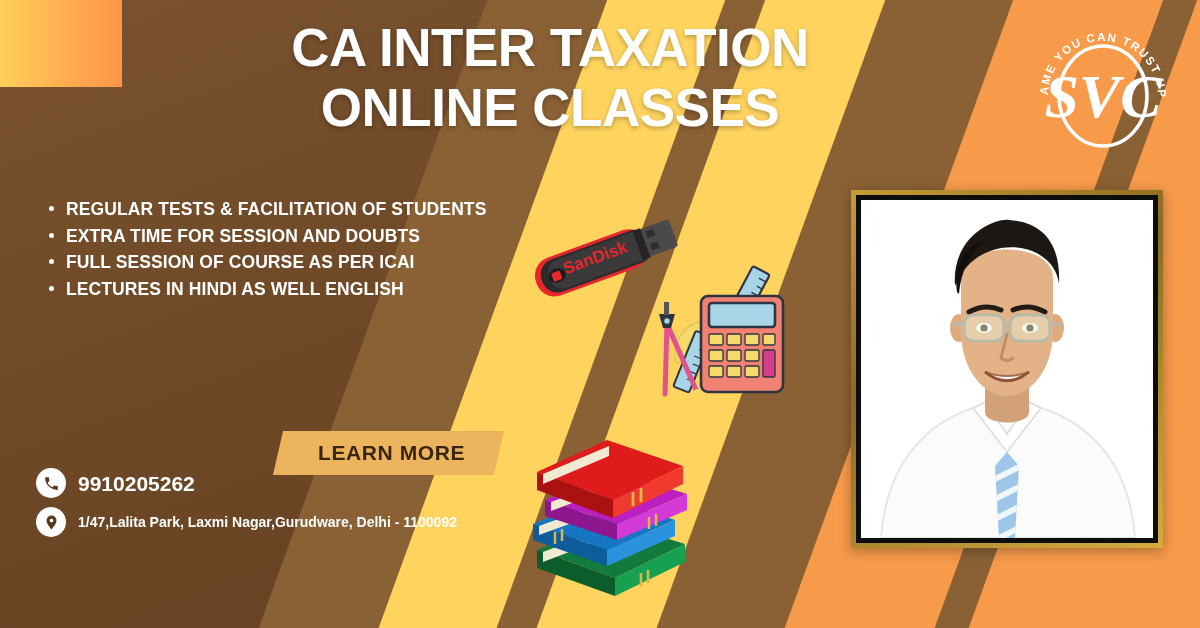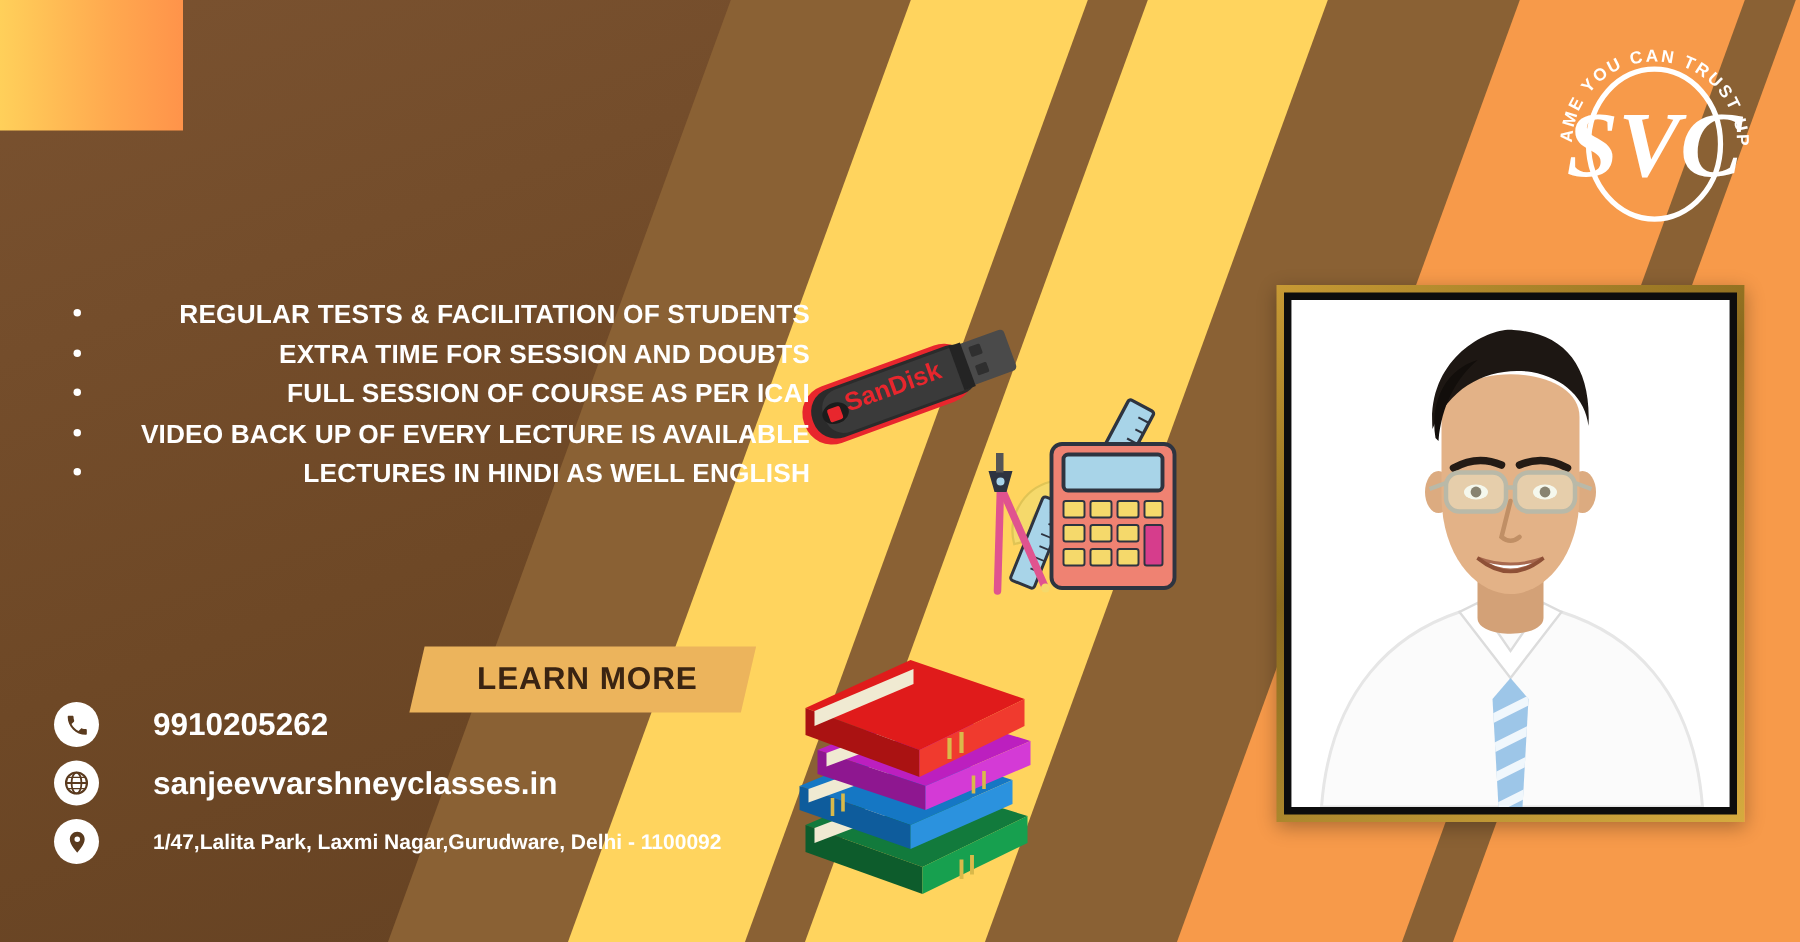--- a/index.html
+++ b/index.html
@@ -62,21 +62,20 @@
   }
   .feature-item {
     position:relative;
     color:#ffffff;
     font-size:17.5px;
     font-weight:bold;
     line-height:26.5px;
     padding-left:26px;
     margin-bottom:0px;
     letter-spacing:.1px;
-    text-align:right;
   }
   .feature-item::before {
     content:"";
     position:absolute;
     left:9px; top:10px;
     width:5px; height:5px;
     border-radius:50%;
     background:#ffffff;
   }
 
@@ -102,21 +101,20 @@
     flex:0 0 auto;
     width:30px; height:30px; border-radius:50%;
     background:#ffffff;
     display:flex; align-items:center; justify-content:center;
     margin-right:12px;
   }
   .contact-icon svg { display:block; }
   .contact-text {
     color:#ffffff; font-weight:bold;
     padding-top:3px;
-    margin-left:24px;
   }
   .ct-big { font-size:21px; line-height:25px; }
   .ct-small { font-size:14px; line-height:22px; padding-top:4px; }
 
   
   .logo { position:absolute; right:22px; top:14px; width:150px; height:150px; z-index:7; }
 
   
   .portrait-frame {
     position:absolute; left:851px; top:190px;
@@ -156,56 +154,47 @@
     <div class="stripe" style="left:958px;width:128px;background:#8a6134;"></div>
     <div class="stripe" style="left:1086px;width:150px;background:#f79a4a;"></div>
     <div class="stripe" style="left:1236px;width:34px;background:#8a6134;"></div>
     <div class="stripe" style="left:1270px;width:260px;background:#f79a4a;"></div>
   </div>
 
   <div class="top-band"></div>
 
   <div class="corner-block"></div>
 
+  <div class="title-wrap">
+    <div class="title-line">CA INTER TAXATION</div>
+    <div class="title-line">ONLINE CLASSES</div>
+  </div>
 
   <div class="features">
     <div class="feature-item">REGULAR TESTS &amp; FACILITATION OF STUDENTS</div>
     <div class="feature-item">EXTRA TIME FOR SESSION AND DOUBTS</div>
     <div class="feature-item">FULL SESSION OF COURSE AS PER ICAI</div>
-    <div class="feature-item">VIDEO BACK UP OF EVERY LECTURE IS AVAILABLE</div>
     <div class="feature-item">LECTURES IN HINDI AS WELL ENGLISH</div>
   </div>
 
   <div class="learn-more">
     <span>LEARN MORE</span>
   </div>
 
   <div class="contacts">
 
     <div class="contact-row">
       <span class="contact-icon">
         <svg width="17" height="17" viewBox="0 0 24 24">
           <path fill="#5a3a1e" d="M6.6 10.8c1.4 2.8 3.8 5.1 6.6 6.6l2.2-2.2c.3-.3.7-.4 1-.2 1.2.4 2.4.6 3.6.6.6 0 1 .4 1 1V20c0 .6-.4 1-1 1C10.6 21 3 13.4 3 4c0-.6.4-1 1-1h3.5c.6 0 1 .4 1 1 0 1.3.2 2.5.6 3.6.1.3 0 .7-.2 1l-2.3 2.2z"></path>
         </svg>
       </span>
       <span class="contact-text ct-big">9910205262</span>
     </div>
 
-    <div class="contact-row">
-      <span class="contact-icon">
-        <svg width="18" height="18" viewBox="0 0 24 24">
-          <circle cx="12" cy="12" r="9.3" fill="none" stroke="#5a3a1e" stroke-width="1.9"></circle>
-          <ellipse cx="12" cy="12" rx="4.4" ry="9.3" fill="none" stroke="#5a3a1e" stroke-width="1.6"></ellipse>
-          <line x1="2.8" y1="12" x2="21.2" y2="12" stroke="#5a3a1e" stroke-width="1.6"></line>
-          <line x1="4.3" y1="7" x2="19.7" y2="7" stroke="#5a3a1e" stroke-width="1.3"></line>
-          <line x1="4.3" y1="17" x2="19.7" y2="17" stroke="#5a3a1e" stroke-width="1.3"></line>
-        </svg>
-      </span>
-      <span class="contact-text ct-big">sanjeevvarshneyclasses.in</span>
-    </div>
 
     <div class="contact-row">
       <span class="contact-icon">
         <svg width="17" height="17" viewBox="0 0 24 24">
           <path fill="#5a3a1e" d="M12 2.2c-3.9 0-7 3.1-7 7 0 5.2 7 12.6 7 12.6s7-7.4 7-12.6c0-3.9-3.1-7-7-7zm0 9.6a2.6 2.6 0 1 1 0-5.2 2.6 2.6 0 0 1 0 5.2z"></path>
         </svg>
       </span>
       <span class="contact-text ct-small">1/47,Lalita Park, Laxmi Nagar,Gurudware, Delhi - 1100092</span>
     </div>
 

